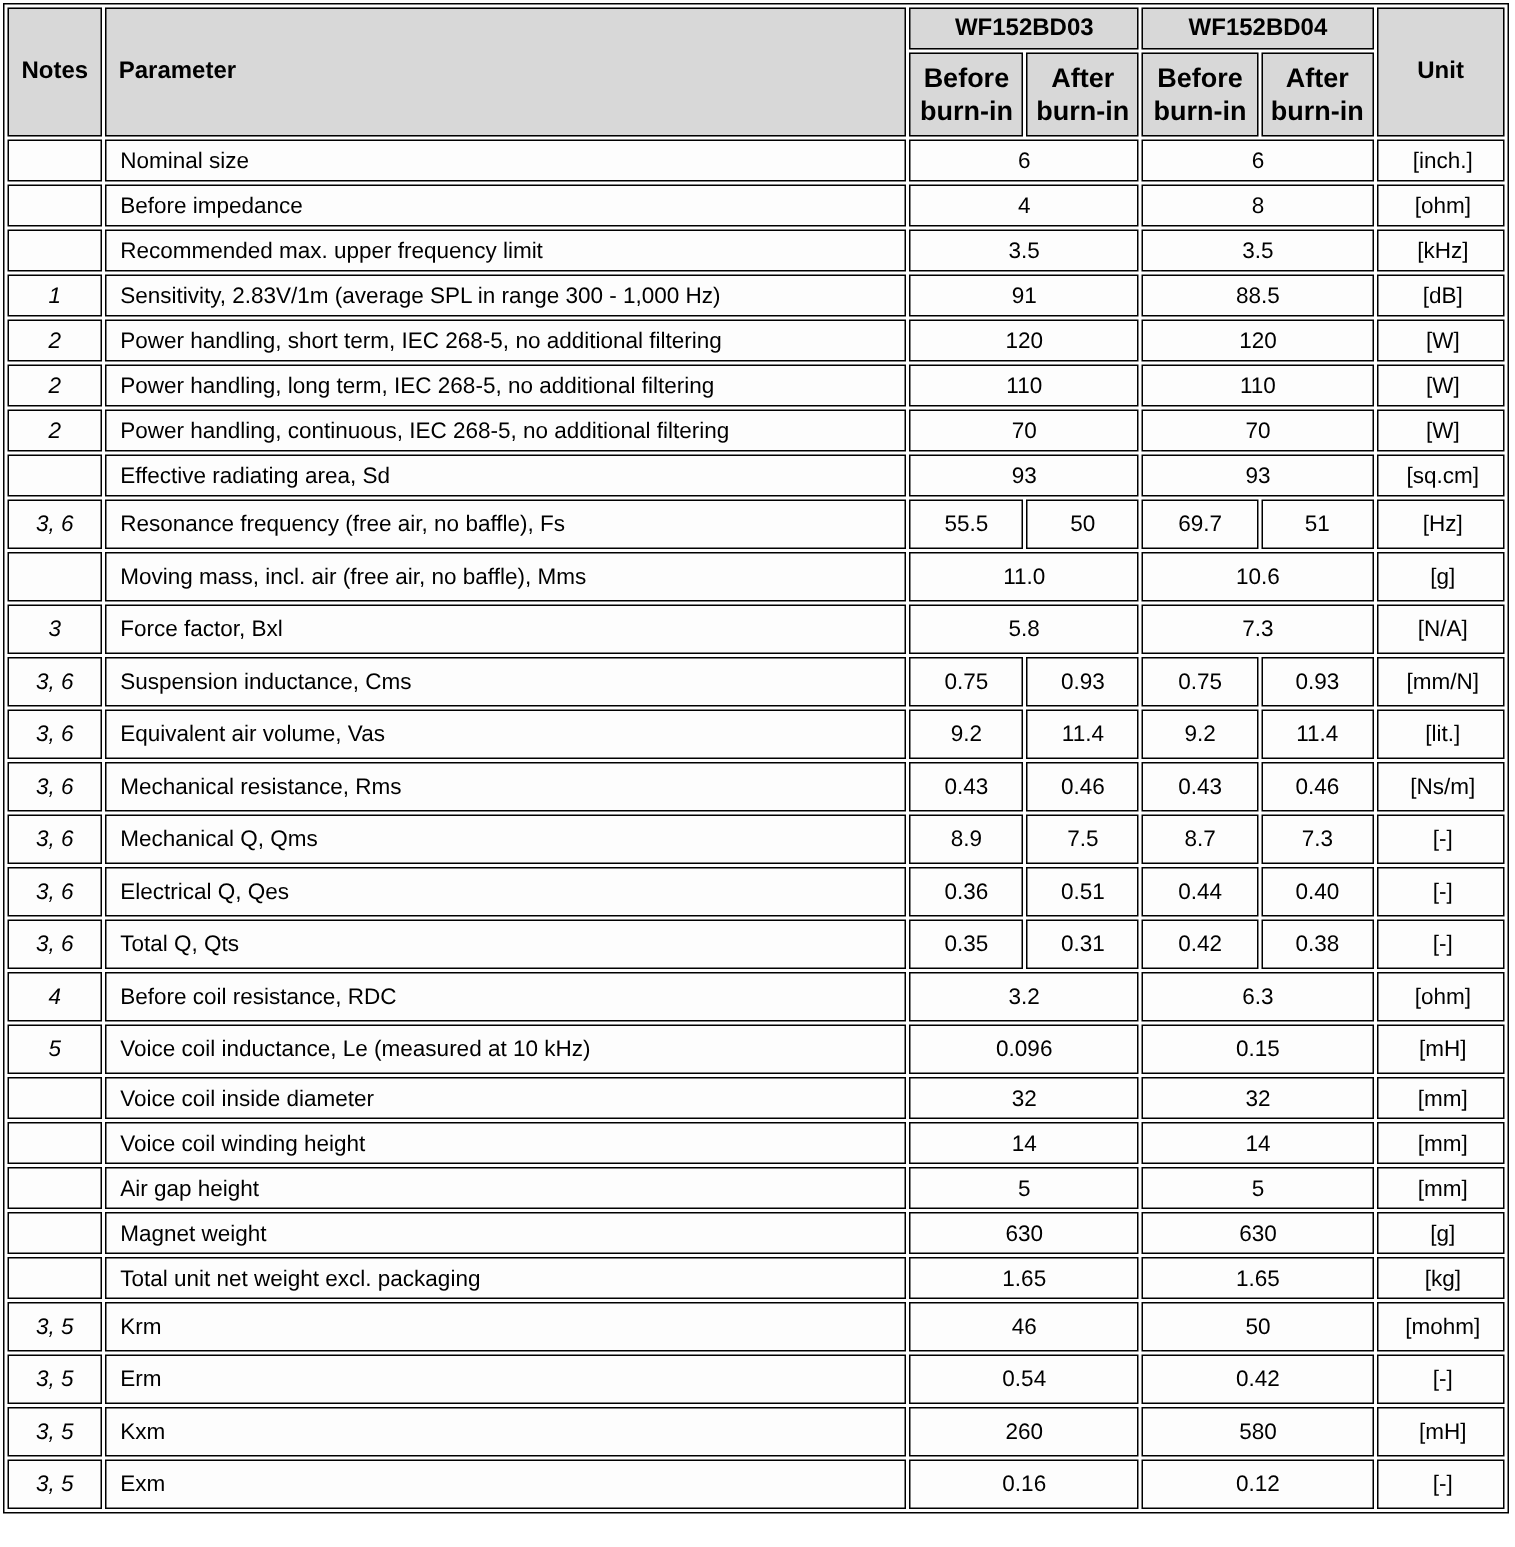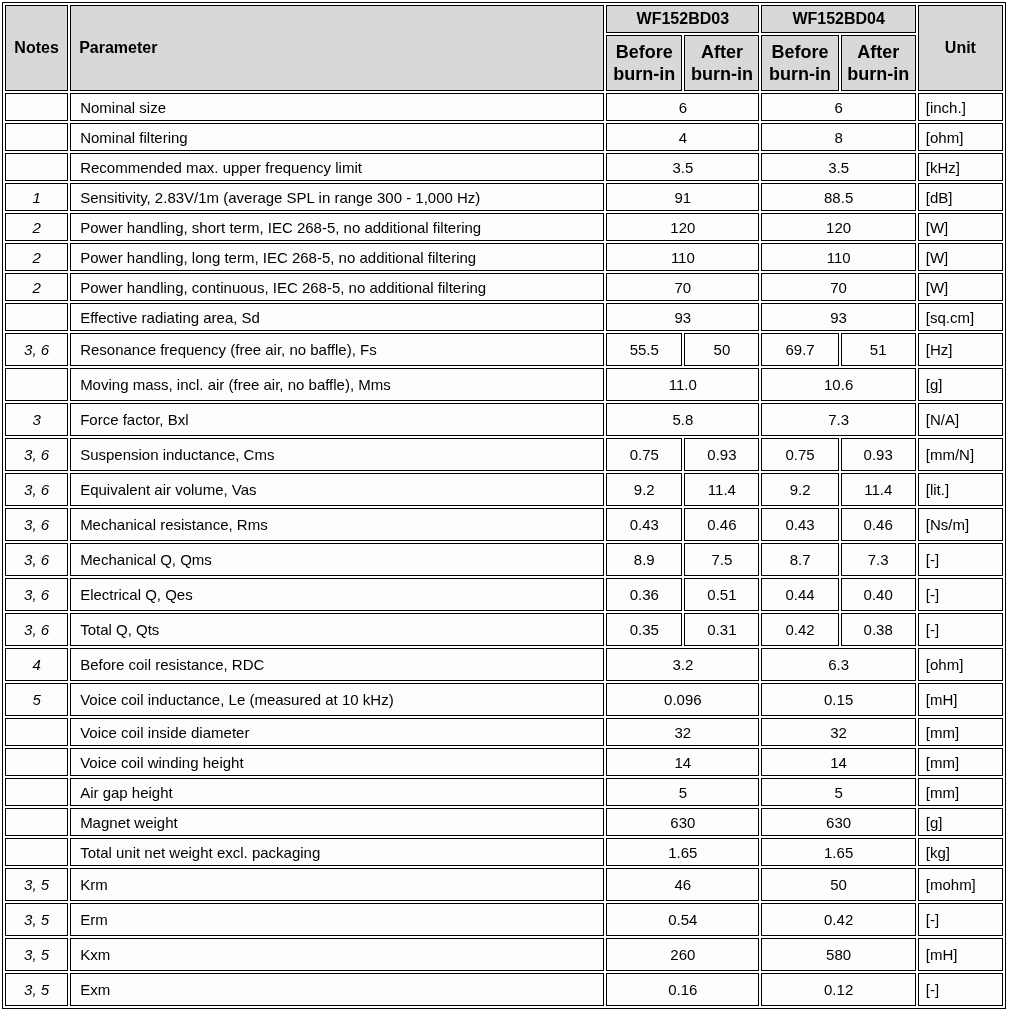--- a/index.html
+++ b/index.html
@@ -47,21 +47,21 @@
   tbody td {
     background: #fdfdfd;
     vertical-align: middle;
     padding: 2px 4px;
   }
   tbody tr.std td { height: 28px; }
   tbody tr.tall td { height: 33px; }
   td.notes-cell  { text-align: center; font-style: italic; }
   td.parameter-cell { text-align: left; padding-left: 9px; }
   td.value-cell  { text-align: center; }
-  td.unit-cell   { text-align: left; padding-left: 7px; margin-top: 16px; }
+  td.unit-cell   { text-align: center; padding-left: 7px; margin-top: 16px; }
 </style>
 </head>
 <body>
 
 <div class="sheet">
   <table class="spec">
     <colgroup>
       <col style="width:63px">
       <col style="width:533px">
       <col style="width:76px">
@@ -88,21 +88,21 @@
     <tbody>
         <tr class="std">
           <td class="notes-cell"></td>
           <td class="parameter-cell">Nominal size</td>
           <td class="value-cell" colspan="2">6</td>
           <td class="value-cell" colspan="2">6</td>
           <td class="unit-cell">[inch.]</td>
         </tr>
         <tr class="std">
           <td class="notes-cell"></td>
-          <td class="parameter-cell">Nominal filtering</td>
+          <td class="parameter-cell">Before impedance</td>
           <td class="value-cell" colspan="2">4</td>
           <td class="value-cell" colspan="2">8</td>
           <td class="unit-cell">[ohm]</td>
         </tr>
         <tr class="std">
           <td class="notes-cell"></td>
           <td class="parameter-cell">Recommended max. upper frequency limit</td>
           <td class="value-cell" colspan="2">3.5</td>
           <td class="value-cell" colspan="2">3.5</td>
           <td class="unit-cell">[kHz]</td>

